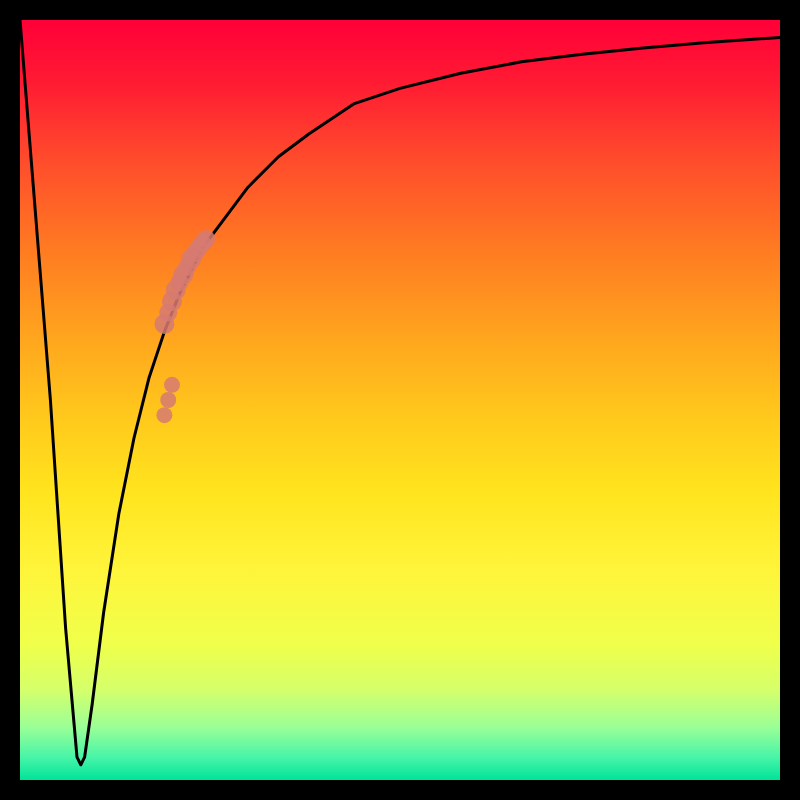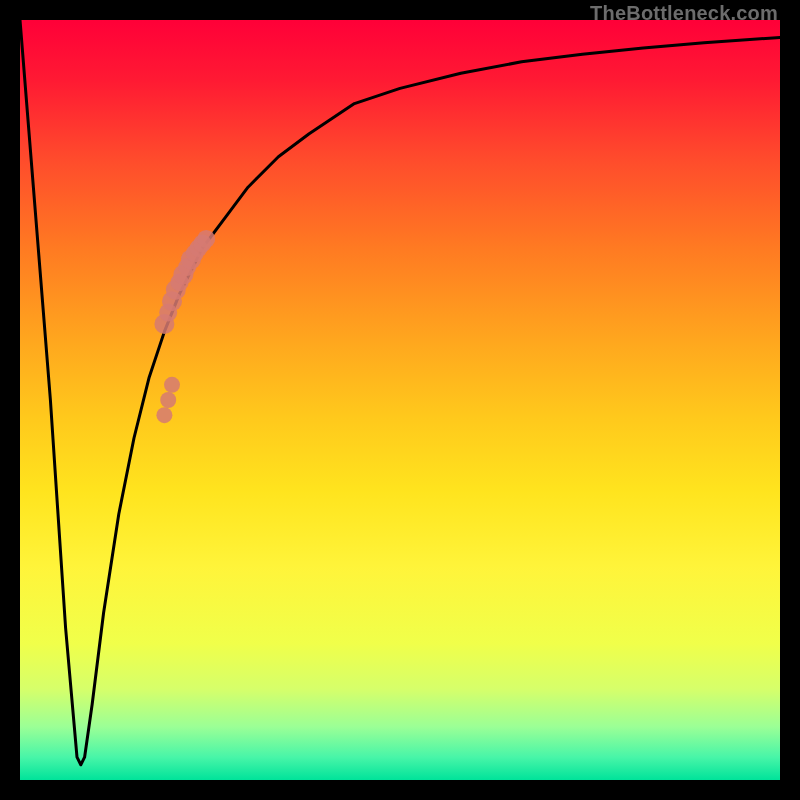--- a/index.html
+++ b/index.html
@@ -55,21 +55,20 @@
     left: 0;
     top: 0;
     width: 760px;
     height: 760px;
   }
 </style>
 </head>
 <body>
 
 <div class="frame">
-  <div class="watermark">TheBottleneck.com</div>
   <div class="plot">
     <svg class="curve" viewBox="0 0 760 760" preserveAspectRatio="none">
       <path id="curve-path" fill="none" stroke-width="3" stroke-linejoin="round" stroke-linecap="round" d="M0.0 0.0 L30.4 380.0 L45.6 608.0 L57.0 737.2 L60.8 744.8 L64.6 737.2 L72.2 684.0 L83.6 592.8 L98.8 494.0 L114.0 418.0 L129.2 357.2 L144.4 311.6 L159.6 273.6 L182.4 228.0 L205.2 197.6 L228.0 167.2 L258.4 136.8 L288.8 114.0 L334.4 83.6 L380.0 68.4 L440.8 53.2 L501.6 41.8 L562.4 34.2 L623.2 28.1 L684.0 22.8 L760.0 17.5" stroke="#000000"></path>
       <g id="markers-group">
           <circle cx="144.4" cy="304.0" r="10" fill="#d67a72" fill-opacity="0.85"></circle>
           <circle cx="148.2" cy="292.6" r="9" fill="#d67a72" fill-opacity="0.85"></circle>
           <circle cx="152.0" cy="281.2" r="10" fill="#d67a72" fill-opacity="0.85"></circle>
           <circle cx="155.8" cy="269.8" r="10" fill="#d67a72" fill-opacity="0.85"></circle>
           <circle cx="159.6" cy="262.2" r="9" fill="#d67a72" fill-opacity="0.85"></circle>
           <circle cx="163.4" cy="254.6" r="10" fill="#d67a72" fill-opacity="0.85"></circle>

